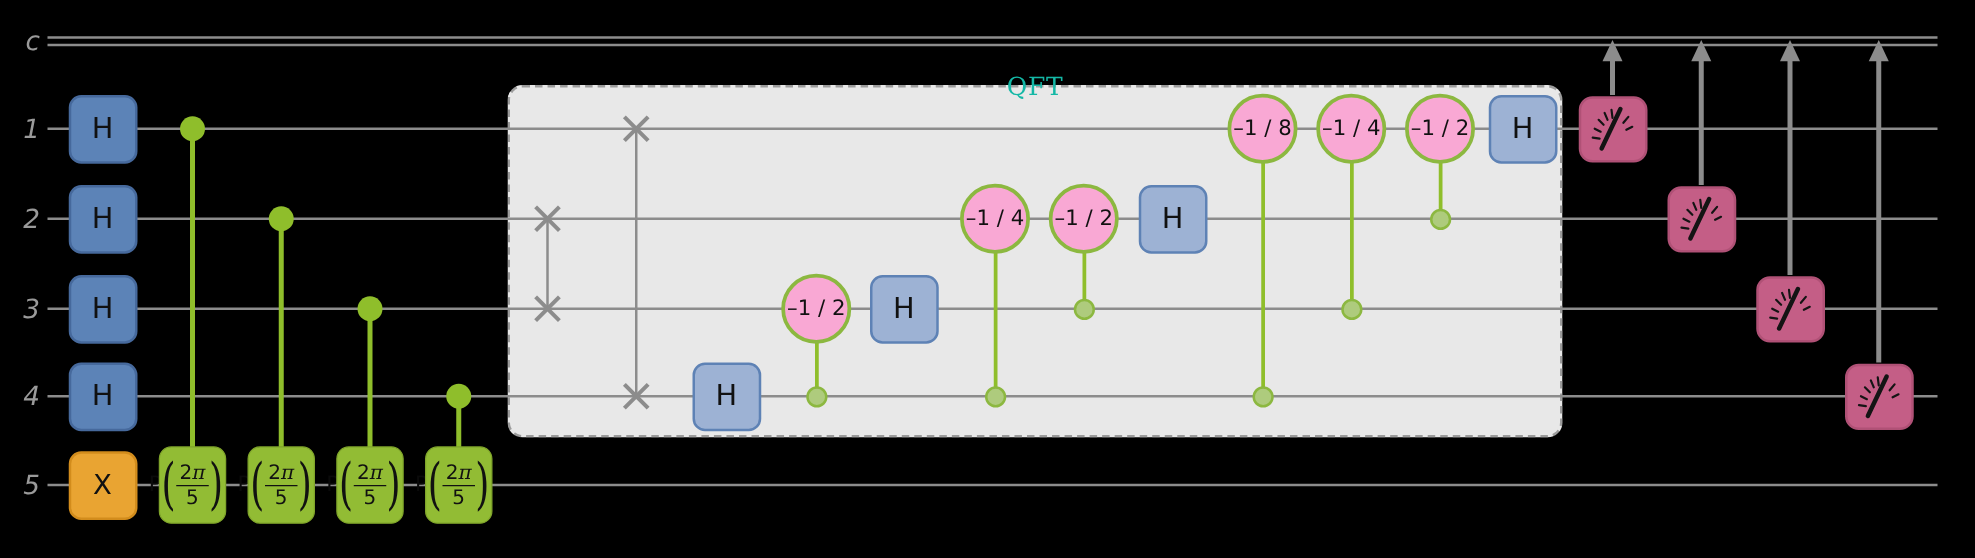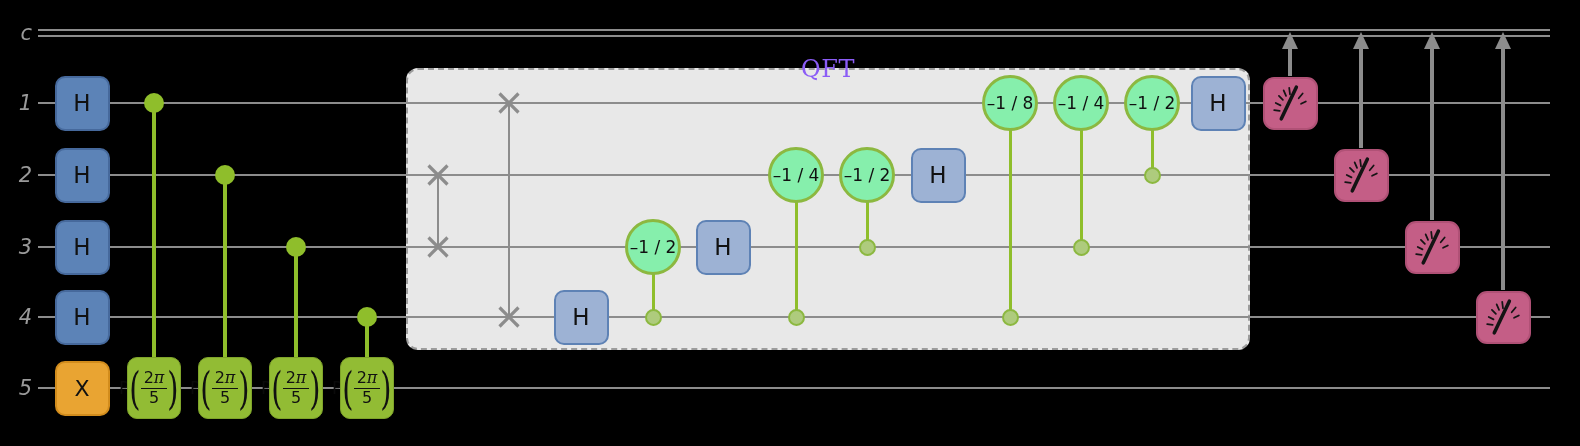--- a/index.html
+++ b/index.html
@@ -10,27 +10,27 @@
   .wlabel{position:absolute;color:#9a9a9a;font-style:italic;font-size:21px;
           text-align:right;width:30px;line-height:26px;z-index:2;}
   .gatebox{position:absolute;display:flex;align-items:center;justify-content:center;
            border-radius:10px;box-sizing:border-box;z-index:3;color:#111;}
   .hgate{background:#5C83B7;border:2px solid #46699C;font-size:23px;}
   .hgate.inqft{background:#9DB2D4;border:2px solid #5E82B5;}
   .xgate{background:#E9A432;border:2px solid #D28C1C;font-size:22px;}
   .measure{background:#C45E86;border:2px solid #B05176;border-radius:11px;}
   .qftbox{position:absolute;background:#E8E8E8;border:2.5px dashed #9C9C9C;
           border-radius:12px;box-sizing:border-box;z-index:0;}
-  .qftlabel{position:absolute;font-family:"DejaVu Serif",serif;font-size:24px;
-            color:#8b5cf6;transform:translate(-50%,-50%);z-index:4;letter-spacing:.5px;}
+  .qftlabel{position:absolute;font-family:"DejaVu Serif",serif;font-size:20px;
+            color:#14b8a6;transform:translate(-50%,-50%);z-index:4;letter-spacing:.5px;}
   .stem{position:absolute;background:#8FBE2B;z-index:2;}
   .cdot{position:absolute;border-radius:50%;background:#8FBE2B;z-index:3;}
   .tdot{position:absolute;border-radius:50%;background:#AECB7D;border:2.5px solid #8CB840;
         box-sizing:border-box;z-index:3;}
-  .pcircle{position:absolute;border-radius:50%;background:#86efac;border:3px solid #8CB840;
+  .pcircle{position:absolute;border-radius:50%;background:#f9a8d4;border:3px solid #8CB840;
            box-sizing:border-box;display:flex;align-items:center;justify-content:center;
            font-size:17px;color:#111;z-index:3;}
   .pbox{position:absolute;background:#92BC34;border:1.5px solid #7FA42A;border-radius:10px;
         box-sizing:border-box;display:flex;align-items:center;justify-content:center;
         color:#111;z-index:3;}
   .paren{font-family:"DejaVu Serif",serif;font-size:40px;font-weight:400;
          transform:scale(.72,1.12);line-height:1;margin:0 -2px;}
   .frac{display:flex;flex-direction:column;align-items:center;line-height:1.05;}
   .fnum{font-size:16px;border-bottom:1.8px solid #111;padding:0 3px 1px;}
   .fden{font-size:16px;padding-top:1px;}

